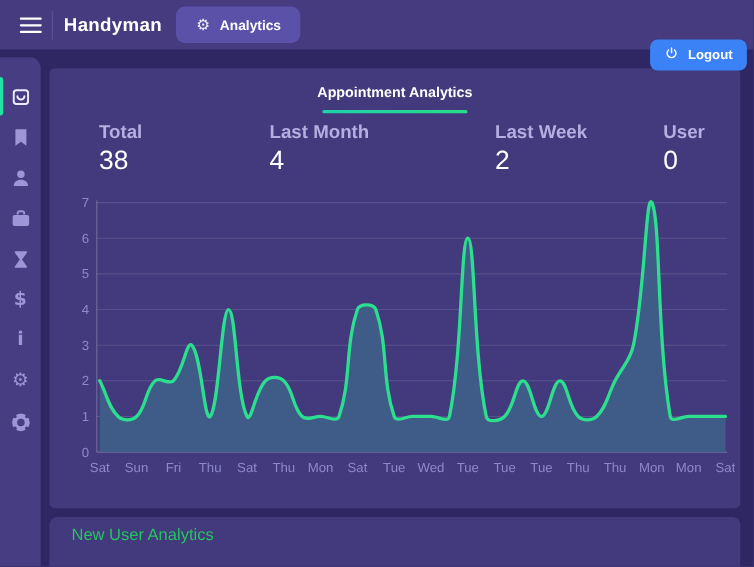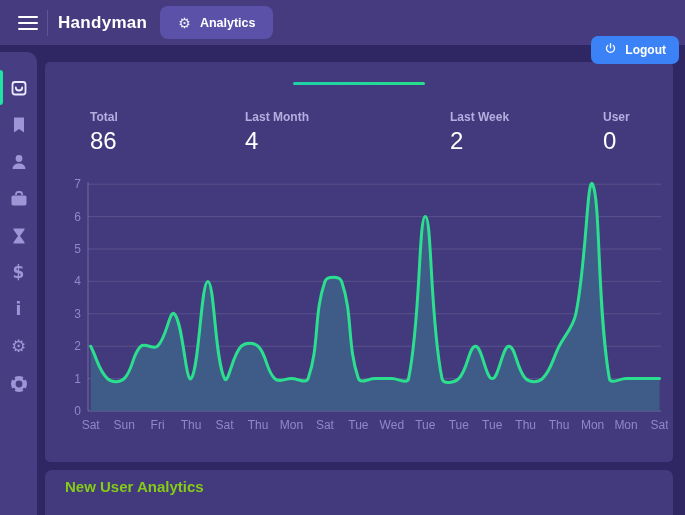--- a/index.html
+++ b/index.html
@@ -54,28 +54,28 @@
   .card{ position:absolute; background:#433A7D; border-radius:5px; overflow:hidden; }
   .chart-card{ left:45px; top:62px; width:628px; height:400px; }
   .newuser-card{ left:45px; top:470px; width:628px; height:60px; border-radius:7px 7px 0 0; }
   
   .tab{ position:absolute; top:13px; left:0; width:100%; text-align:center; cursor:pointer;}
   .tab-label{ font-size:13px; font-weight:bold; color:#fff; }
   .tab-underline{ margin:7px auto 0; width:132px; height:3px; border-radius:2px;
     background:linear-gradient(90deg,#1FD1A9,#26DE8B); }
   
   .stat{ position:absolute; top:48px; }
-  .stat .lbl{ font-size:12px; font-weight:bold; color:#B5AEE0; }
+  .stat .lbl{ font-size:17px; font-weight:bold; color:#B5AEE0; }
   .stat .val{ font-size:24px; color:#fff; margin-top:3px; }
   .stat0{ left:45px; } .stat1{ left:200px; } .stat2{ left:385px;margin-left:20px; } .stat3{ left:558px; }
   
   .chart-svg{ position:absolute; left:0; top:0; overflow:hidden; }
   .chart-svg text{ font-family:"Liberation Sans", sans-serif; font-size:12px; fill:#8F88C7; }
   
-  .nu-title{ position:absolute; left:20px; top:8px; font-size:15px; font-weight:bold; color:#84cc16;}
+  .nu-title{ position:absolute; left:20px; top:8px; font-size:15px; font-weight:normal; color:#22c55e;}
   .nu-sub{ position:absolute; left:20px; top:28px; font-size:11.5px; color:#A9A2DC;}
 </style>
 </head>
 <body>
 
 <header class="navbar">
   <div class="hamburger">
       <i></i>
       <i></i>
       <i></i>
@@ -156,26 +156,27 @@
             <circle cx="4.7" cy="15.3" r="1.5" fill="#463D82"></circle>
             <circle cx="15.3" cy="15.3" r="1.5" fill="#463D82"></circle>
           </svg>
       </span>
     </div>
   </div>
 </nav>
 
 <section class="card chart-card">
   <div class="tab">
+    <span class="tab-label">Appointment Analytics</span>
     <div class="tab-underline"></div>
   </div>
 
   <div class="stat stat0">
     <div class="lbl">Total</div>
-    <div class="val">86</div>
+    <div class="val">38</div>
   </div>
   <div class="stat stat1">
     <div class="lbl">Last Month</div>
     <div class="val">4</div>
   </div>
   <div class="stat stat2">
     <div class="lbl">Last Week</div>
     <div class="val">2</div>
   </div>
   <div class="stat stat3">

